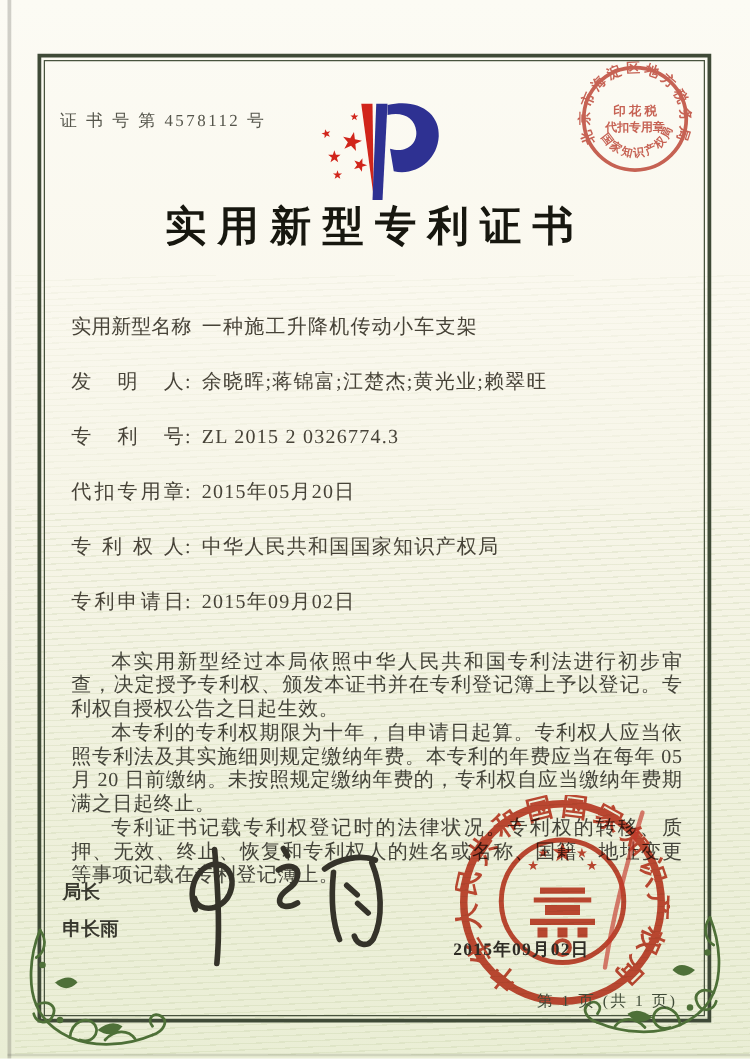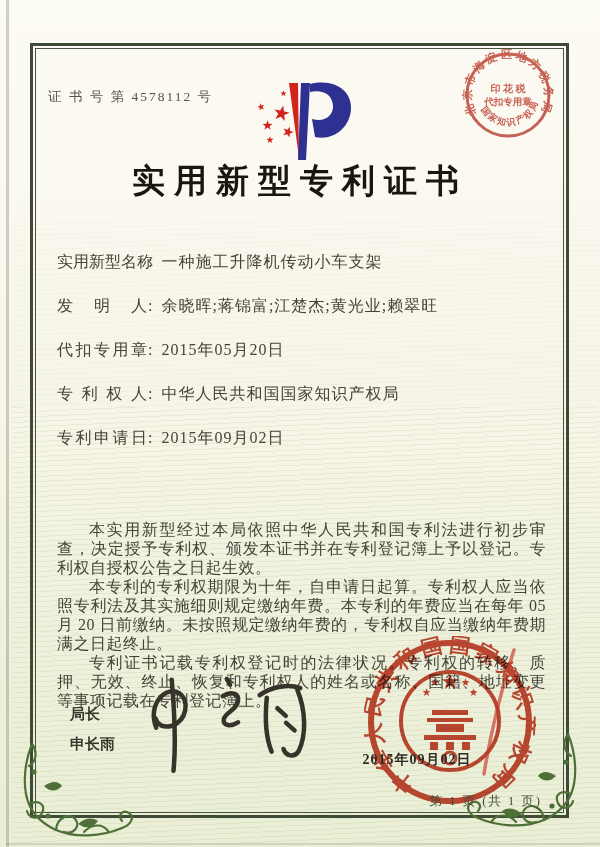--- a/index.html
+++ b/index.html
@@ -39,21 +39,21 @@
   .fields{position:absolute;left:57px;top:252px;width:480px;}
   .f-row{margin-bottom:24px;line-height:20px;font-size:16px;color:#474338;white-space:nowrap;}
   .f-label{display:inline-block;width:90px;text-align:justify;text-align-last:justify;}
   .f-sep{display:inline-block;margin-left:1px;}
   .f-value{margin-left:9px;letter-spacing:1px;}
   .paras{
     position:absolute;left:57px;top:520px;width:489px;
     font-size:16px;line-height:19px;text-align:justify;color:#44443a;letter-spacing:.5px;
   }
   .paras p{margin:0;text-indent:2em;}
-  .signer{position:absolute;left:70px;top:699px;font-size:15px;color:#39392f;font-weight:bold;line-height:30px;}
+  .signer{position:absolute;left:50px;top:699px;font-size:15px;color:#39392f;font-weight:bold;line-height:30px;}
   .signature{position:absolute;left:128px;top:666px;width:195px;height:112px;}
   .seal{position:absolute;left:364px;top:636px;width:172px;height:172px;opacity:.92;mix-blend-mode:multiply;}
   .seal-date{
     position:absolute;left:338px;top:751px;width:158px;text-align:center;z-index:5;
     font-size:14px;font-weight:600;letter-spacing:1px;color:#2e2c25;
   }
   .tax-stamp{position:absolute;left:462px;top:49px;width:92px;height:92px;opacity:.85;mix-blend-mode:multiply;}
   .footer{
     position:absolute;left:20px;top:793px;width:522px;text-align:right;
     font-size:12.5px;letter-spacing:2px;color:#3f4a37;
@@ -98,20 +98,23 @@
   </svg>
 
   <div class="title">实用新型专利证书</div>
 
   <div class="fields">
     <div class="f-row">
       <span class="f-label">实用新型名称</span><span class="f-sep">:</span><span class="f-value">一种施工升降机传动小车支架</span>
     </div>
     <div class="f-row">
       <span class="f-label">发明人</span><span class="f-sep">:</span><span class="f-value">余晓晖;蒋锦富;江楚杰;黄光业;赖翠旺</span>
+    </div>
+    <div class="f-row">
+      <span class="f-label">专利号</span><span class="f-sep">:</span><span class="f-value">ZL 2015 2 0326774.3</span>
     </div>
     <div class="f-row">
       <span class="f-label">代扣专用章</span><span class="f-sep">:</span><span class="f-value">2015年05月20日</span>
     </div>
     <div class="f-row">
       <span class="f-label">专利权人</span><span class="f-sep">:</span><span class="f-value">中华人民共和国国家知识产权局</span>
     </div>
     <div class="f-row">
       <span class="f-label">专利申请日</span><span class="f-sep">:</span><span class="f-value">2015年09月02日</span>
     </div>

